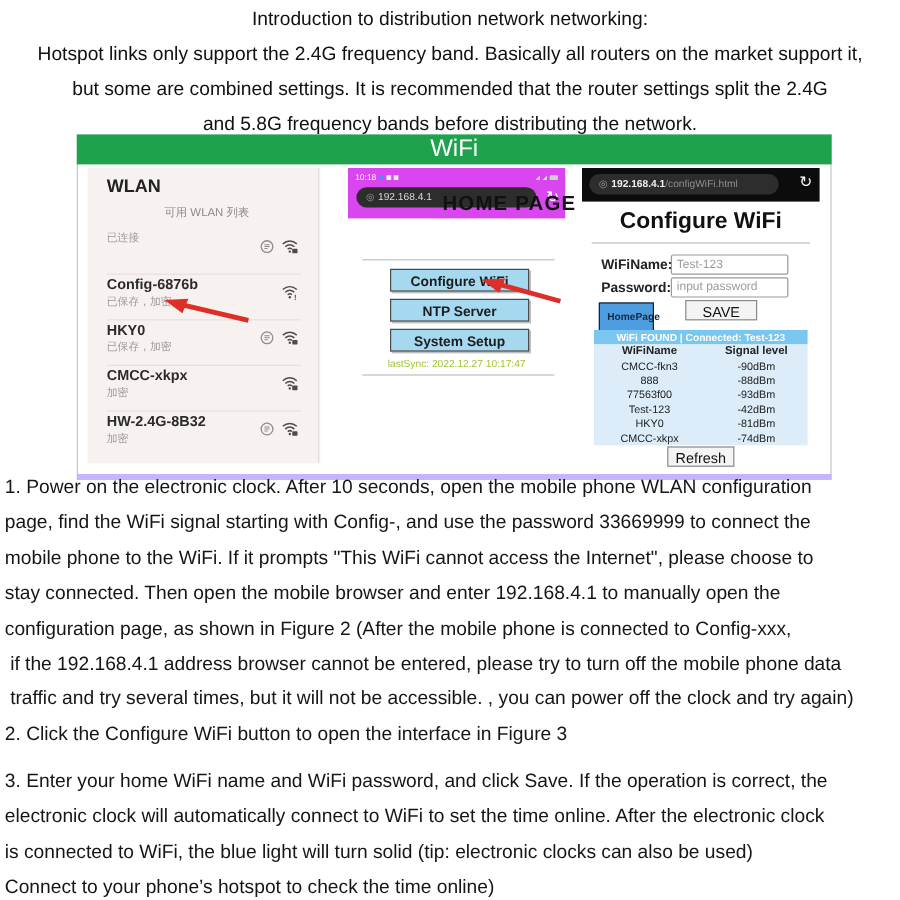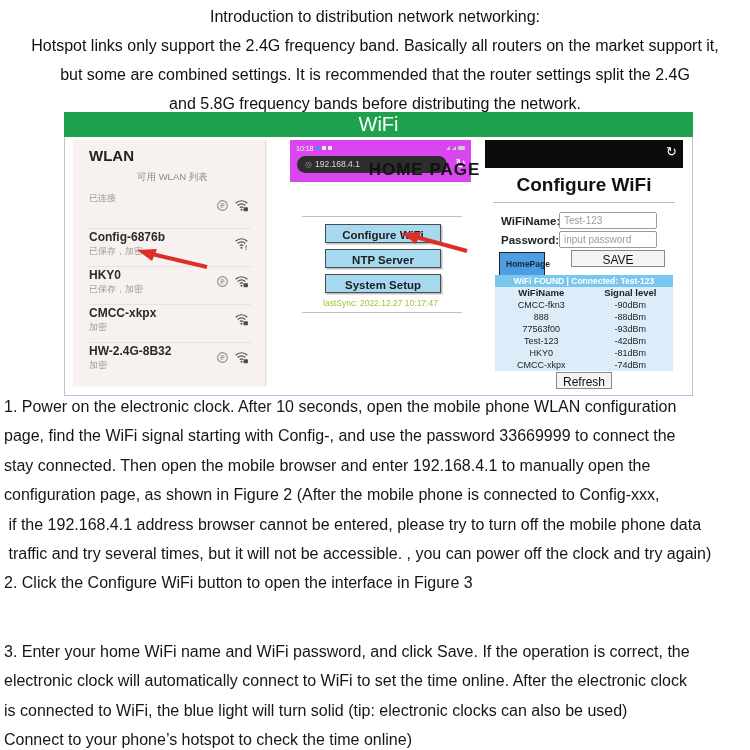--- a/index.html
+++ b/index.html
@@ -4,21 +4,21 @@
 <style>
   html,body{margin:0;padding:0;}
   body{width:750px;height:750px;background:#ffffff;font-family:"Liberation Sans",sans-serif;position:relative;overflow:hidden;color:#1b1b1b;}
   .abs{position:absolute;}
 
   
   .intro{top:2px;left:0;width:750px;text-align:center;font-size:16px;line-height:29px;color:#111;}
   .intro div{white-space:nowrap;}
 
   
-  .figure{top:112px;left:64px;width:627px;height:283px;border-left:1px solid #c4c4c4;border-right:1px solid #c4c4c4;border-bottom:1px solid #c4b5fd;background:#fff;}
+  .figure{top:112px;left:64px;width:627px;height:283px;border-left:1px solid #c4c4c4;border-right:1px solid #c4c4c4;border-bottom:5px solid #c4b5fd;background:#fff;}
   .banner{position:absolute;top:0;left:-1px;width:629px;height:25px;background:#1EA24D;color:#fff;font-size:20px;text-align:center;line-height:25px;}
 
   
   .wlan{position:absolute;top:28px;left:8px;width:192px;height:246px;background:#f7f2ef;border-right:1px solid #e0dcd9;box-shadow:1px 0 2px rgba(0,0,0,.06);}
   .wlan-title{position:absolute;top:7px;left:16px;font-size:15px;font-weight:bold;color:#222;}
   .wlan-sub{position:absolute;top:31px;left:16px;font-size:9.5px;color:#8a8a8a;margin-left:48px;}
   .net{position:absolute;left:16px;width:162px;height:36px;border-bottom:1px solid #e7e2df;}
   .net:last-child{border-bottom:none;}
   .net .nm{font-size:12px;font-weight:bold;color:#2b2b2b;line-height:15px;}
   .net .st{font-size:9px;color:#9a9a9a;line-height:12px;}
@@ -45,21 +45,21 @@
   
   .right-black{position:absolute;top:28px;left:420px;width:198px;height:28px;background:#0c0c0c;}
   .urlpill2{position:absolute;top:5px;left:6px;width:158px;height:17px;background:#2d2d2d;border-radius:9px;font-size:8.5px;line-height:17px;padding-left:8px;box-sizing:border-box;white-space:nowrap;color:#f0f0f0;font-weight:bold;}
   .urlpill2 .tail{color:#8f8f8f;font-weight:normal;}
   .cfg-title{position:absolute;top:62px;left:420px;width:198px;text-align:center;font-size:19px;font-weight:bold;color:#111;}
   .hr2{position:absolute;left:428px;width:182px;height:1px;background:#bdbdbd;}
   .frm-label{position:absolute;font-size:11.5px;font-weight:bold;color:#222;}
   .frm-input{position:absolute;width:88px;height:15px;border:1px solid #9a9a9a;border-radius:2px;font-size:10px;color:#8b8b8b;font-family:"Liberation Sans",sans-serif;padding:0 4px;background:#fff;}
   .frm-input::placeholder{color:#9b9b9b;}
   .hp-btn{position:absolute;left:434px;top:140px;width:46px;height:24px;background:#4d9de0;border:1px solid #222;font-size:8.5px;font-weight:bold;color:#102a43;text-align:center;line-height:14px;cursor:pointer;}
-  .save-btn{position:absolute;left:506px;top:138px;width:94px;height:17px;background:#f4f4f4;border:1px solid #8a8a8a;font-size:12px;color:#111;text-align:center;line-height:17px;cursor:pointer;}
+  .save-btn{position:absolute;left:506px;top:138px;width:60px;height:17px;background:#f4f4f4;border:1px solid #8a8a8a;font-size:12px;color:#111;text-align:center;line-height:17px;cursor:pointer;}
   .found-hdr{position:absolute;left:430px;top:163px;width:178px;height:12px;background:#79c7ee;color:#fff;font-size:8.5px;font-weight:bold;text-align:center;line-height:12px;}
   .found-body{position:absolute;left:430px;top:175px;width:178px;height:84px;background:#dcecf8;}
   .trow{display:flex;height:12px;font-size:9px;line-height:12px;color:#222;}
   .trow .c1{width:52%;text-align:center;}
   .trow .c2{width:48%;text-align:center;}
   .trow.hd{font-weight:bold;font-size:9.5px;}
   .refresh-btn{position:absolute;left:491px;top:260px;width:56px;height:17px;background:#f4f4f4;border:1px solid #8a8a8a;font-size:12px;color:#111;text-align:center;line-height:17px;cursor:pointer;}
 
   
   .instr{left:4px;width:746px;font-size:16px;line-height:29.4px;color:#161616;}
@@ -204,20 +204,21 @@
   </div>
   <div class="home-title">HOME PAGE</div>
   <div class="hr1" style="top:104px;"></div>
   <button class="blue-btn" style="top:112px;">Configure WiFi</button>
   <button class="blue-btn" style="top:137px;">NTP Server</button>
   <button class="blue-btn" style="top:162px;">System Setup</button>
   <div class="lastsync">lastSync: 2022.12.27 10:17:47</div>
   <div class="hr1" style="top:200px;"></div>
 
   <div class="right-black">
+    <div class="urlpill2"><span class="pre" style="color:#9a9a9a;font-weight:normal;margin-right:3px;">◎</span><span>192.168.4.1</span><span class="tail">/configWiFi.html</span></div>
     <div class="refresh" style="top:3px;right:6px;">↻</div>
   </div>
   <div class="cfg-title">Configure WiFi</div>
   <div class="hr2" style="top:90px;"></div>
 
   <div class="frm-label" style="left:436px;top:103px;">WiFiName:</div>
   <input class="frm-input" style="left: 494px; top: 100px;" placeholder="Test-123">
   <div class="frm-label" style="left:436px;top:122px;">Password:</div>
   <input class="frm-input" style="left: 494px; top: 119px;" placeholder="input password">
 
@@ -265,20 +266,21 @@
   </g>
   <g>
     <line x1="467" y1="251" x2="416" y2="237" stroke="#dd2f27" stroke-width="4"></line>
     <polygon points="401,233 421,232 416,244" fill="#dd2f27"></polygon>
   </g>
 </svg>
 
 <div class="abs instr p1">
   <div>1. Power on the electronic clock. After 10 seconds, open the mobile phone WLAN configuration</div>
   <div>page, find the WiFi signal starting with Config-, and use the password 33669999 to connect the</div>
+  <div>mobile phone to the WiFi. If it prompts "This WiFi cannot access the Internet", please choose to</div>
   <div>stay connected. Then open the mobile browser and enter 192.168.4.1 to manually open the</div>
   <div>configuration page, as shown in Figure 2 (After the mobile phone is connected to Config-xxx,</div>
   <div> if the 192.168.4.1 address browser cannot be entered, please try to turn off the mobile phone data</div>
   <div> traffic and try several times, but it will not be accessible. , you can power off the clock and try again)</div>
   <div>2. Click the Configure WiFi button to open the interface in Figure 3</div>
 </div>
 <div class="abs instr p2">
   <div>3. Enter your home WiFi name and WiFi password, and click Save. If the operation is correct, the</div>
   <div>electronic clock will automatically connect to WiFi to set the time online. After the electronic clock</div>
   <div>is connected to WiFi, the blue light will turn solid (tip: electronic clocks can also be used)</div>

